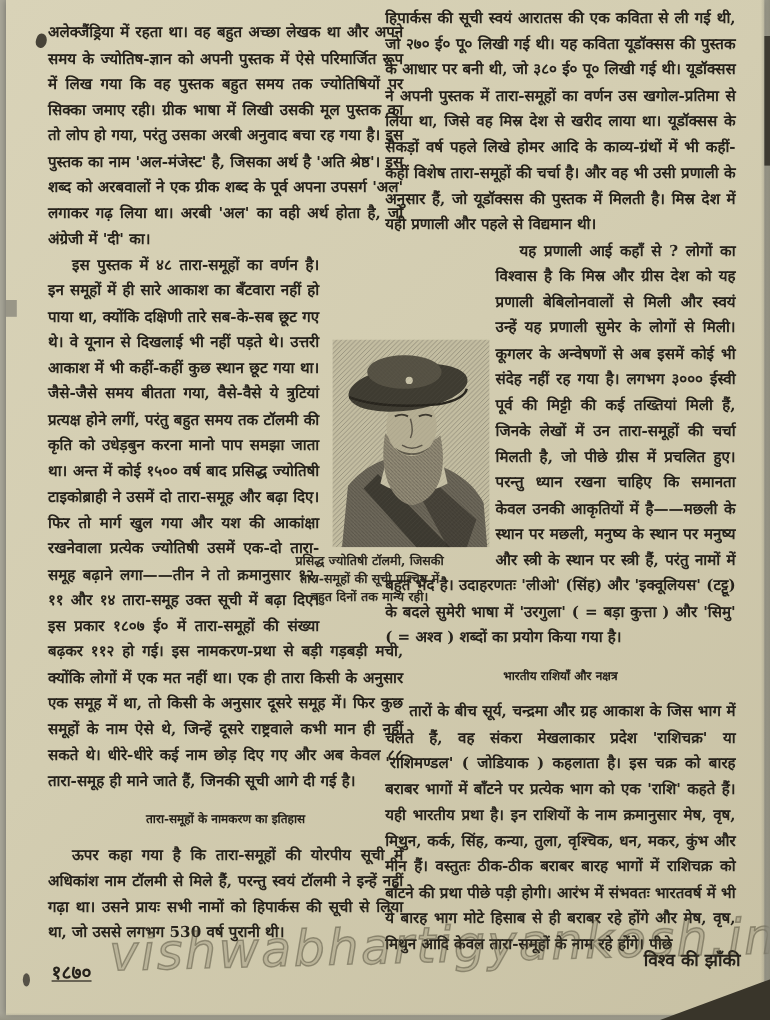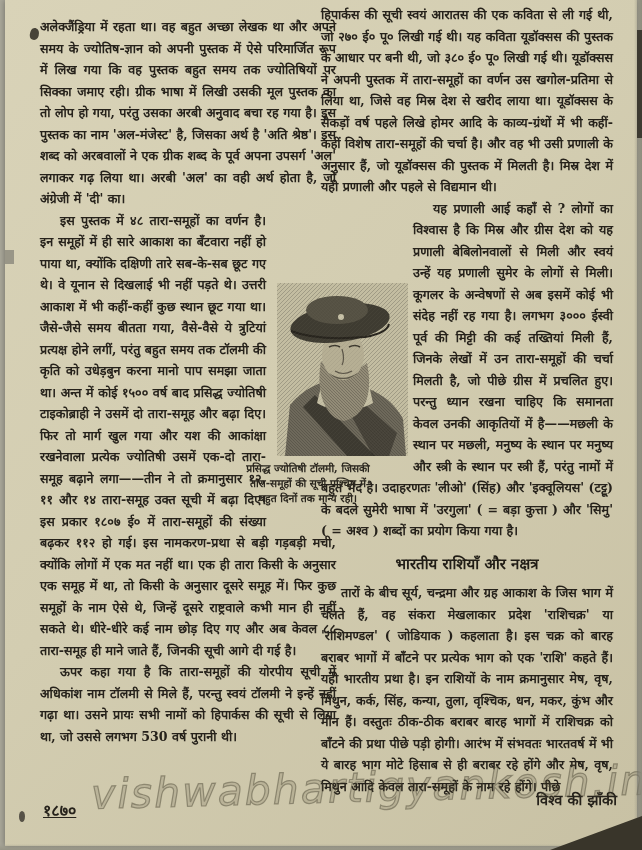--- a/index.html
+++ b/index.html
@@ -14,21 +14,21 @@
     box-shadow:0 0 6px rgba(0,0,0,.35);
   }
   .col{position:absolute;text-align:justify;color:#26221b;
        font-size:12.6px;line-height:21.5px;font-weight:600;}
   .col-left{left:35px;top:16px;width:296px;}
   .col-right{left:316px;top:4px;width:292px;}
   .col p{margin:0;}
   .indent{text-indent:20px;}
   .spacer-l{float:right;width:70px;height:258px;margin-top:56px;}
   .spacer-r{float:left;width:92px;height:180px;margin-top:84px;}
-  h3.sec{font-size:15px;font-weight:bold;text-align:center;margin:12px 0 7px;color:#211d16;}
+  h3.sec{font-size:10px;font-weight:bold;text-align:center;margin:12px 0 7px;color:#211d16;}
   .figure{position:absolute;left:272px;top:283px;width:131px;height:173px;}
   .figure svg{display:block;width:100%;height:100%;}
   .caption{position:absolute;left:238px;top:461px;width:130px;
            font-size:10.5px;line-height:15px;text-align:center;
            font-weight:600;color:#2a261e;}
   .footer-left{position:absolute;left:38px;top:799px;font-size:16px;font-weight:bold;color:#26221b;text-decoration:underline;}
   .footer-right{position:absolute;right:20px;top:789px;font-size:14.5px;font-weight:bold;color:#26221b;}
   .watermark{
     position:absolute;left:86px;top:764px;width:520px;
     font-family:"DejaVu Sans", sans-serif;font-style:italic;
@@ -54,20 +54,21 @@
 </style>
 </head>
 <body>
 
 <div class="page">
 
   <div class="col col-left">
     <p>अलेक्जैंड्रिया में रहता था। वह बहुत अच्छा लेखक था और अपने समय के ज्योतिष-ज्ञान को अपनी पुस्तक में ऐसे परिमार्जित रूप में लिख गया कि वह पुस्तक बहुत समय तक ज्योतिषियों पर सिक्का जमाए रही। ग्रीक भाषा में लिखी उसकी मूल पुस्तक का तो लोप हो गया, परंतु उसका अरबी अनुवाद बचा रह गया है। इस पुस्तक का नाम 'अल-मंजेस्ट' है, जिसका अर्थ है 'अति श्रेष्ठ'। इस शब्द को अरबवालों ने एक ग्रीक शब्द के पूर्व अपना उपसर्ग 'अल' लगाकर गढ़ लिया था। अरबी 'अल' का वही अर्थ होता है, जो अंग्रेजी में 'दी' का।</p>
     <div class="spacer-l"></div>
     <p class="indent">इस पुस्तक में ४८ तारा-समूहों का वर्णन है। इन समूहों में ही सारे आकाश का बँटवारा नहीं हो पाया था, क्योंकि दक्षिणी तारे सब-के-सब छूट गए थे। वे यूनान से दिखलाई भी नहीं पड़ते थे। उत्तरी आकाश में भी कहीं-कहीं कुछ स्थान छूट गया था। जैसे-जैसे समय बीतता गया, वैसे-वैसे ये त्रुटियां प्रत्यक्ष होने लगीं, परंतु बहुत समय तक टॉलमी की कृति को उधेड़बुन करना मानो पाप समझा जाता था। अन्त में कोई १५०० वर्ष बाद प्रसिद्ध ज्योतिषी टाइकोब्राही ने उसमें दो तारा-समूह और बढ़ा दिए। फिर तो मार्ग खुल गया और यश की आकांक्षा रखनेवाला प्रत्येक ज्योतिषी उसमें एक-दो तारा-समूह बढ़ाने लगा——तीन ने तो क्रमानुसार १२, ११ और १४ तारा-समूह उक्त सूची में बढ़ा दिए। इस प्रकार १८०७ ई० में तारा-समूहों की संख्या बढ़कर ११२ हो गई। इस नामकरण-प्रथा से बड़ी गड़बड़ी मची, क्योंकि लोगों में एक मत नहीं था। एक ही तारा किसी के अनुसार एक समूह में था, तो किसी के अनुसार दूसरे समूह में। फिर कुछ समूहों के नाम ऐसे थे, जिन्हें दूसरे राष्ट्रवाले कभी मान ही नहीं सकते थे। धीरे-धीरे कई नाम छोड़ दिए गए और अब केवल ८८ तारा-समूह ही माने जाते हैं, जिनकी सूची आगे दी गई है।</p>
+    <h3 class="sec">तारा-समूहों के नामकरण का इतिहास</h3>
     <p class="indent">ऊपर कहा गया है कि तारा-समूहों की योरपीय सूची में अधिकांश नाम टॉलमी से मिले हैं, परन्तु स्वयं टॉलमी ने इन्हें नहीं गढ़ा था। उसने प्रायः सभी नामों को हिपार्कस की सूची से लिया था, जो उससे लगभग 530 वर्ष पुरानी थी।</p>
   </div>
 
   <div class="col col-right">
     <p>हिपार्कस की सूची स्वयं आरातस की एक कविता से ली गई थी, जो २७० ई० पू० लिखी गई थी। यह कविता यूडॉक्सस की पुस्तक के आधार पर बनी थी, जो ३८० ई० पू० लिखी गई थी। यूडॉक्सस ने अपनी पुस्तक में तारा-समूहों का वर्णन उस खगोल-प्रतिमा से लिया था, जिसे वह मिस्र देश से खरीद लाया था। यूडॉक्सस के सैकड़ों वर्ष पहले लिखे होमर आदि के काव्य-ग्रंथों में भी कहीं-कहीं विशेष तारा-समूहों की चर्चा है। और वह भी उसी प्रणाली के अनुसार हैं, जो यूडॉक्सस की पुस्तक में मिलती है। मिस्र देश में यही प्रणाली और पहले से विद्यमान थी।</p>
     <div class="spacer-r"></div>
     <p class="indent">यह प्रणाली आई कहाँ से ? लोगों का विश्वास है कि मिस्र और ग्रीस देश को यह प्रणाली बेबिलोनवालों से मिली और स्वयं उन्हें यह प्रणाली सुमेर के लोगों से मिली। कूगलर के अन्वेषणों से अब इसमें कोई भी संदेह नहीं रह गया है। लगभग ३००० ईस्वी पूर्व की मिट्टी की कई तख्तियां मिली हैं, जिनके लेखों में उन तारा-समूहों की चर्चा मिलती है, जो पीछे ग्रीस में प्रचलित हुए। परन्तु ध्यान रखना चाहिए कि समानता केवल उनकी आकृतियों में है——मछली के स्थान पर मछली, मनुष्य के स्थान पर मनुष्य और स्त्री के स्थान पर स्त्री हैं, परंतु नामों में बहुत भेद है। उदाहरणतः 'लीओ' (सिंह) और 'इक्वूलियस' (टट्टू) के बदले सुमेरी भाषा में 'उरगुला' ( = बड़ा कुत्ता ) और 'सिमु' ( = अश्व ) शब्दों का प्रयोग किया गया है।</p>
     <h3 class="sec">भारतीय राशियाँ और नक्षत्र</h3>
     <p class="indent">तारों के बीच सूर्य, चन्द्रमा और ग्रह आकाश के जिस भाग में चलते हैं, वह संकरा मेखलाकार प्रदेश 'राशिचक्र' या 'राशिमण्डल' ( जोडियाक ) कहलाता है। इस चक्र को बारह बराबर भागों में बाँटने पर प्रत्येक भाग को एक 'राशि' कहते हैं। यही भारतीय प्रथा है। इन राशियों के नाम क्रमानुसार मेष, वृष, मिथुन, कर्क, सिंह, कन्या, तुला, वृश्चिक, धन, मकर, कुंभ और मीन हैं। वस्तुतः ठीक-ठीक बराबर बारह भागों में राशिचक्र को बाँटने की प्रथा पीछे पड़ी होगी। आरंभ में संभवतः भारतवर्ष में भी ये बारह भाग मोटे हिसाब से ही बराबर रहे होंगे और मेष, वृष, मिथुन आदि केवल तारा-समूहों के नाम रहे होंगे। पीछे</p>
   </div>

